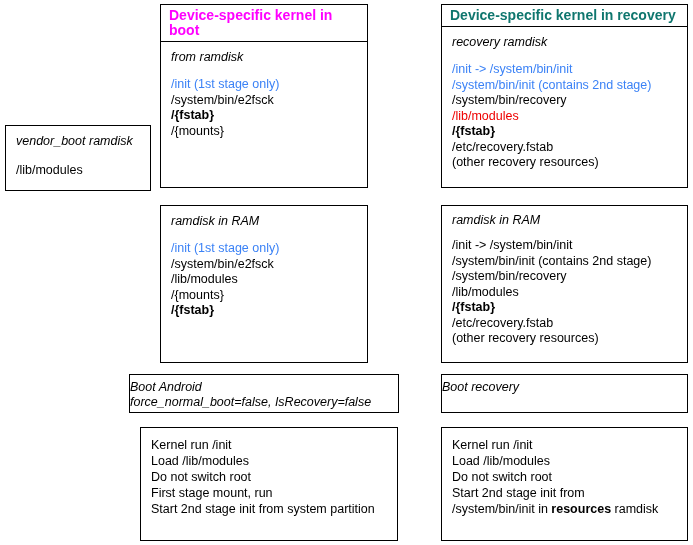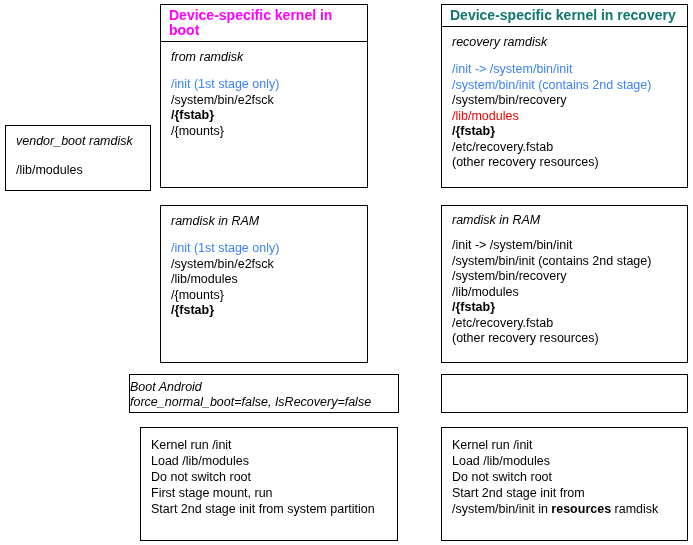--- a/index.html
+++ b/index.html
@@ -155,20 +155,21 @@
         <div>/system/bin/recovery</div>
         <div>/lib/modules</div>
         <div class="bold">/{fstab}</div>
         <div>/etc/recovery.fstab</div>
         <div>(other recovery resources)</div>
       </div>
     </div>
   </div>
 
   <div class="box center-box" style="left:441px; top:374px; width:247px; height:39px; padding-top:5px;">
+    <div class="l1">Boot recovery</div>
   </div>
 
   <div class="box" style="left:441px; top:427px; width:247px; height:114px;">
     <div class="body plain-lines" style="padding-top:9px;">
       <div>Kernel run /init</div>
       <div>Load /lib/modules</div>
       <div>Do not switch root</div>
       <div>Start 2nd stage init from</div>
       <div><span>/system/bin/init in </span><span class="bold">resources</span><span> ramdisk</span></div>
     </div>

